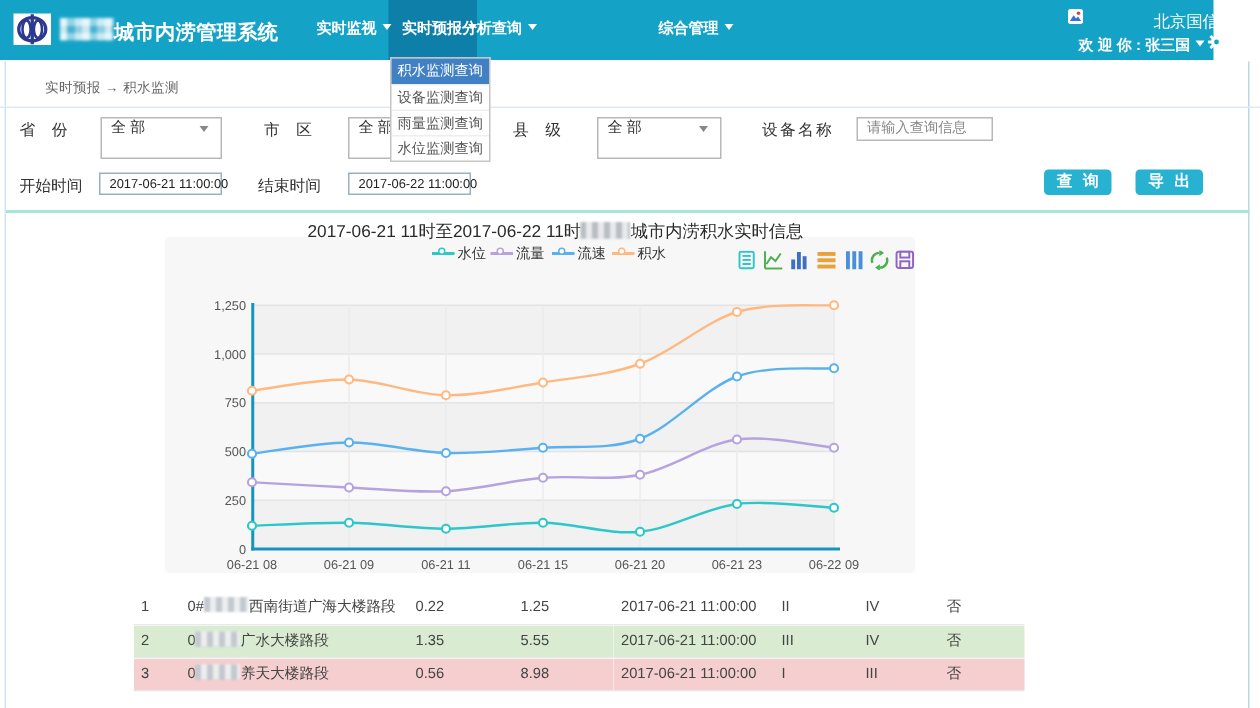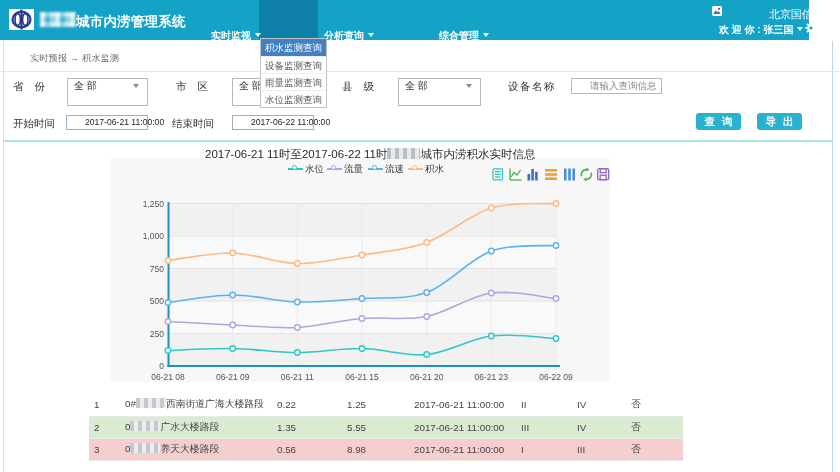--- a/index.html
+++ b/index.html
@@ -8,37 +8,37 @@
 .abs { position:absolute; }
 
 #topbar { position:absolute; left:0; top:0; width:809px; height:40px; background:#14a3c7; }
 #logo { position:absolute; left:9px; top:9px; width:25px; height:21px; background:#fff; }
 #mosaicT { position:absolute; left:40px; top:12px; width:36px; height:15px;
   background:
    repeating-linear-gradient(90deg, rgba(255,255,255,.75) 0 5px, rgba(120,200,225,.35) 5px 10px, rgba(255,255,255,.45) 10px 15px),
    repeating-linear-gradient(0deg, rgba(255,255,255,.6) 0 5px, rgba(80,170,205,.45) 5px 10px);
   filter:blur(1px); }
 #sysname { position:absolute; left:76px; top:13px; color:#fff; font-size:13.5px; font-weight:bold; letter-spacing:0.2px; }
-.mitem { position:absolute; top:0; height:40px; line-height:40px; color:#fff; font-size:10px; font-weight:bold; white-space:nowrap;margin-top:16px; }
+.mitem { position:absolute; top:0; height:40px; line-height:40px; color:#fff; font-size:10px; font-weight:bold; white-space:nowrap; }
 .caret { display:inline-block; width:0; height:0; border-left:3.5px solid transparent; border-right:3.5px solid transparent; border-top:4px solid #fff; margin-left:4px; vertical-align:middle; margin-top:-2px; }
 #mact { position:absolute; left:259px; top:0; width:59px; height:40px; background:#0d7fa9; }
 #corpicon { position:absolute; left:712px; top:6px; width:10px; height:10px; background:#fff; border-radius:2px; }
 #corpname { position:absolute; left:769px; top:7px; color:#fff; font-size:11px; letter-spacing:-0.1px; white-space:nowrap; }
 #welcome { position:absolute; left:719px; top:23px; color:#fff; font-size:10px; font-weight:bold; letter-spacing:0; white-space:nowrap; }
 
 #panel { position:absolute; left:3px; top:41px; width:830px; height:431px; background:#fff;
   border-left:1px solid #cfe3f1; border-right:1px solid #bcd6ea; }
 
 #crumb { position:absolute; left:0; top:41px; width:840px; height:31px; border-bottom:1px solid #ddeaf4; }
 #crumbtext { position:absolute; left:30px; top:52px; font-size:9px; color:#666; letter-spacing:0.3px; }
 
 .flabel { position:absolute; font-size:10.5px; color:#333; white-space:nowrap; }
 .fsel { position:absolute; height:28px; background:#fff; border:1px solid #b8b8b8; font-size:10px; color:#333; line-height:14px; padding-left:6px; }
 .fsel .arr { position:absolute; right:8px; top:5px; width:0; height:0; border-left:3.5px solid transparent; border-right:3.5px solid transparent; border-top:4.5px solid #888; }
-.finput { position:absolute; height:15px; background:#fff; border:1px solid #9ab0c0; font-size:8.6px; color:#222; line-height:13px; padding-left:18px; white-space:nowrap; }
+.finput { position:absolute; height:15px; background:#fff; border:1px solid #9ab0c0; font-size:8.6px; color:#222; line-height:13px; padding-left:6px; white-space:nowrap; }
 .btn { position:absolute; top:113px; width:45px; height:17px; background:#28b2d2; border-radius:3px; color:#fff; font-size:10.5px; font-weight:bold; text-align:center; line-height:17px; letter-spacing:7px; text-indent:7px;font-family:Liberation Serif, serif; }
 #tealline { position:absolute; left:4px; top:140px; width:829px; height:2px; background:#a7e7da; }
 
 #chartpanel { position:absolute; left:110px; top:158px; width:500px; height:224px; background:#f7f7f7; border-radius:3px; }
 #ctitle { position:absolute; left:205px; top:147px; width:420px; font-size:11.5px; color:#2a2a2a; white-space:nowrap; }
 #mosaicC { display:inline-block; width:33px; height:11px; vertical-align:-1px;
   background:repeating-linear-gradient(90deg,#b9bec4 0 4px,#e7e9ec 4px 8px),repeating-linear-gradient(0deg,rgba(255,255,255,.6) 0 4px,rgba(150,160,170,.5) 4px 8px);
   filter:blur(0.7px); }
 .leg { position:absolute; top:164px; font-size:9.5px; color:#333; white-space:nowrap; line-height:10px; }
 .licon { display:inline-block; position:relative; width:15px; height:10px; margin-right:2px; vertical-align:-2px; }
@@ -146,21 +146,22 @@
   <div id="mact"></div>
   <svg id="logo" viewBox="0 0 25 21" xmlns="http://www.w3.org/2000/svg">
     <ellipse cx="12.5" cy="10.5" rx="9" ry="7.8" fill="none" stroke="#2b3990" stroke-width="2.2"></ellipse>
     <line x1="12.5" y1="0.5" x2="12.5" y2="20.5" stroke="#2b3990" stroke-width="2.2"></line>
     <ellipse cx="8.7" cy="10.5" rx="2.7" ry="5.8" fill="none" stroke="#2b3990" stroke-width="1.7"></ellipse>
     <ellipse cx="16.3" cy="10.5" rx="2.7" ry="5.8" fill="none" stroke="#2b3990" stroke-width="1.7"></ellipse>
   </svg>
   <div id="mosaicT"></div>
   <div id="sysname">城市内涝管理系统</div>
   <div class="mitem" style="left:211px">实时监视<span class="caret"></span></div>
-  <div class="mitem" style="left:324px">分析查询<span class="caret"></span></div>
+  <div class="mitem" style="left:268px">实时预报<span class="caret"></span></div>
+  <div class="mitem" style="left:308px">分析查询<span class="caret"></span></div>
   <div class="mitem" style="left:439px">综合管理<span class="caret"></span></div>
   <svg id="corpicon" viewBox="0 0 12 12">
       <rect x="0" y="0" width="12" height="12" rx="2" fill="#fff"></rect>
       <path d="M1.5,9.5 L4.5,5 L6.5,7.5 L8,6 L10.5,9.5 Z" fill="#3a6fd8"></path>
       <circle cx="8.4" cy="3.4" r="1.4" fill="#e23b3b"></circle>
     </svg>
   <div id="corpname">北京国信华源科技有限公司</div>
   <div id="welcome">欢 迎 你 : 张三国<span class="caret" style="border-top-color:#fff"></span></div>
   <svg class="abs" style="left:805px;top:22px" width="12" height="12" viewBox="0 0 24 24">
     <g fill="#fff">

